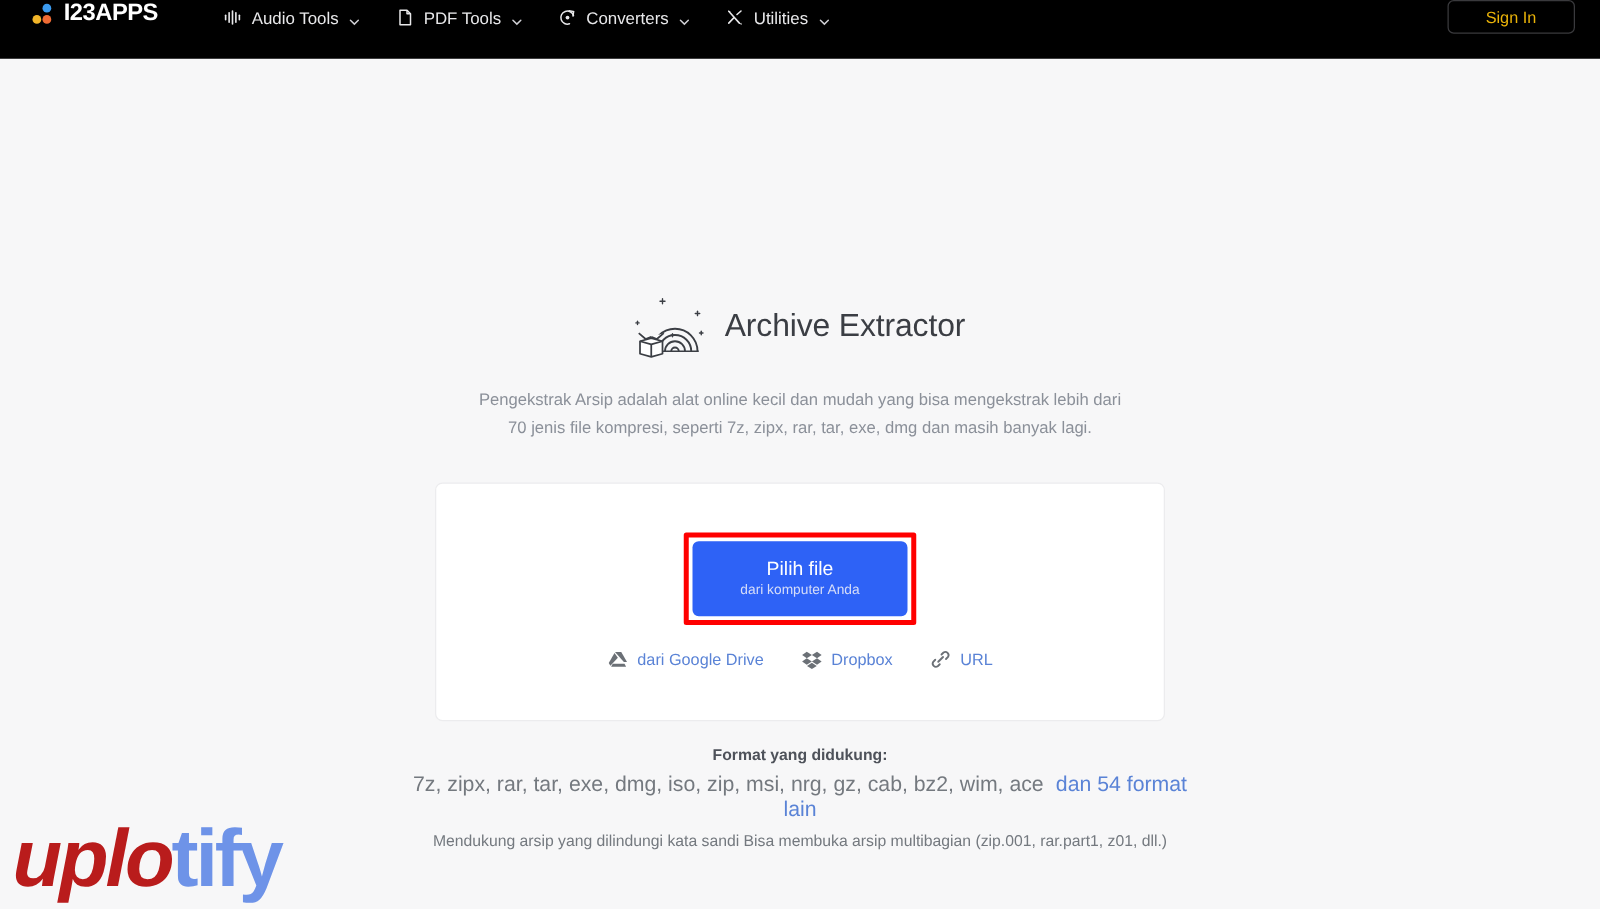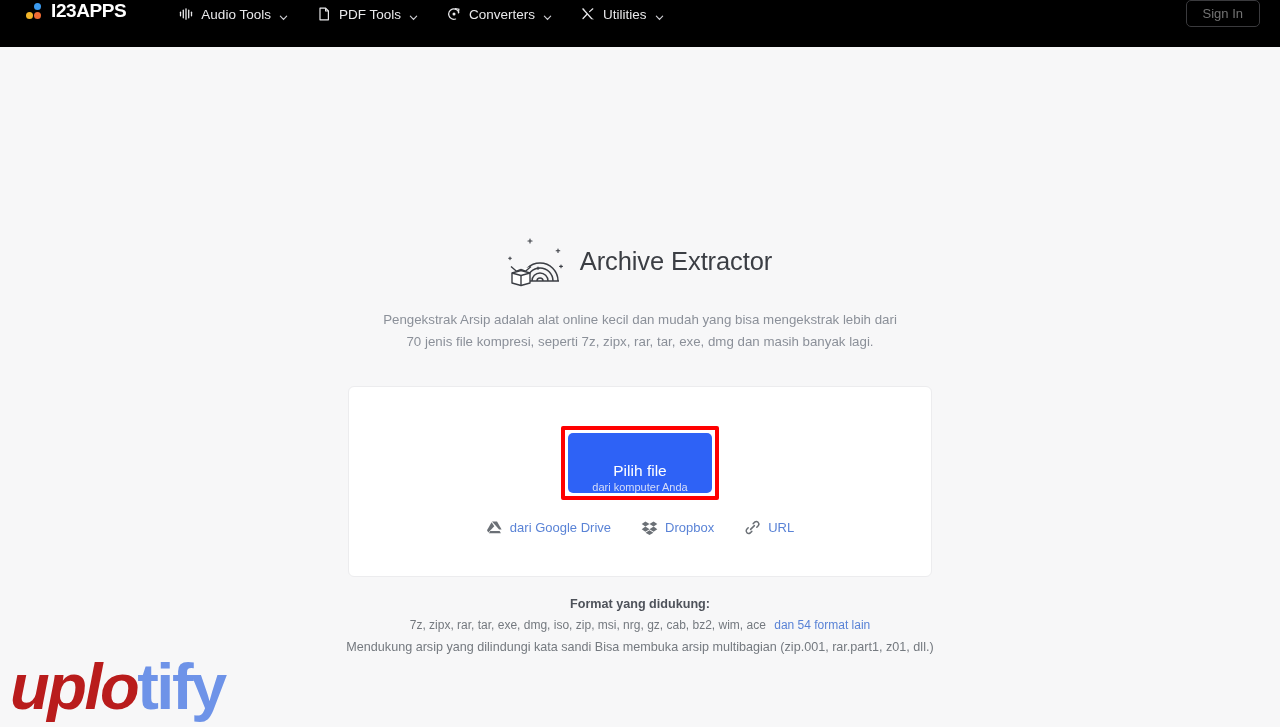--- a/index.html
+++ b/index.html
@@ -81,23 +81,23 @@
     height: 9px;
     display: inline-block;
     margin-left: 1px;
     flex: none;
   }
 
   .signin {
     margin-left: auto;
     border: 1px solid #3a3a3d;
     border-radius: 5px;
-    color: #737373;
+    color: #eab308;
     font-size: 13px;
-    padding: 5px 16px;
+    padding: 5px 30px;
     background: transparent;
     cursor: pointer;
     font-family: "Liberation Sans", sans-serif;
   }
 
   
   .page {
     position: relative;
     height: 680px;
   }
@@ -152,28 +152,28 @@
     right: -7px;
     bottom: -7px;
     border: 4px solid #ff0000;
     border-radius: 2px;
     pointer-events: none;
   }
   .choose-btn {
     background: #2e62f6;
     border: none;
     border-radius: 5px;
-    width: 144px;
+    width: 172px;
     height: 60px;
     color: #ffffff;
     cursor: pointer;
     display: flex;
     flex-direction: column;
     align-items: center;
-    justify-content: flex-end;
+    justify-content: center;
     gap: 2px;
     font-family: "Liberation Sans", sans-serif;
   }
   .choose-main { font-size: 15.5px; line-height: 1.1; }
   .choose-sub  { font-size: 11px; color: #d6ddf8; line-height: 1.1; }
 
   .cloud-row {
     margin-top: 26px;
     display: flex;
     align-items: center;
@@ -204,21 +204,21 @@
     margin: 20px auto 0;
     text-align: center;
   }
   .info-head {
     font-size: 12.6px;
     font-weight: bold;
     color: #4e525a;
   }
   .formats {
     margin-top: 7px;
-    font-size: 12px;
+    font-size: 17px;
     color: #74797f;
   }
   .formats a {
     color: #5a83d6;
     text-decoration: none;
     margin-left: 5px;
   }
   .note {
     margin-top: 5px;
     font-size: 12.6px;

